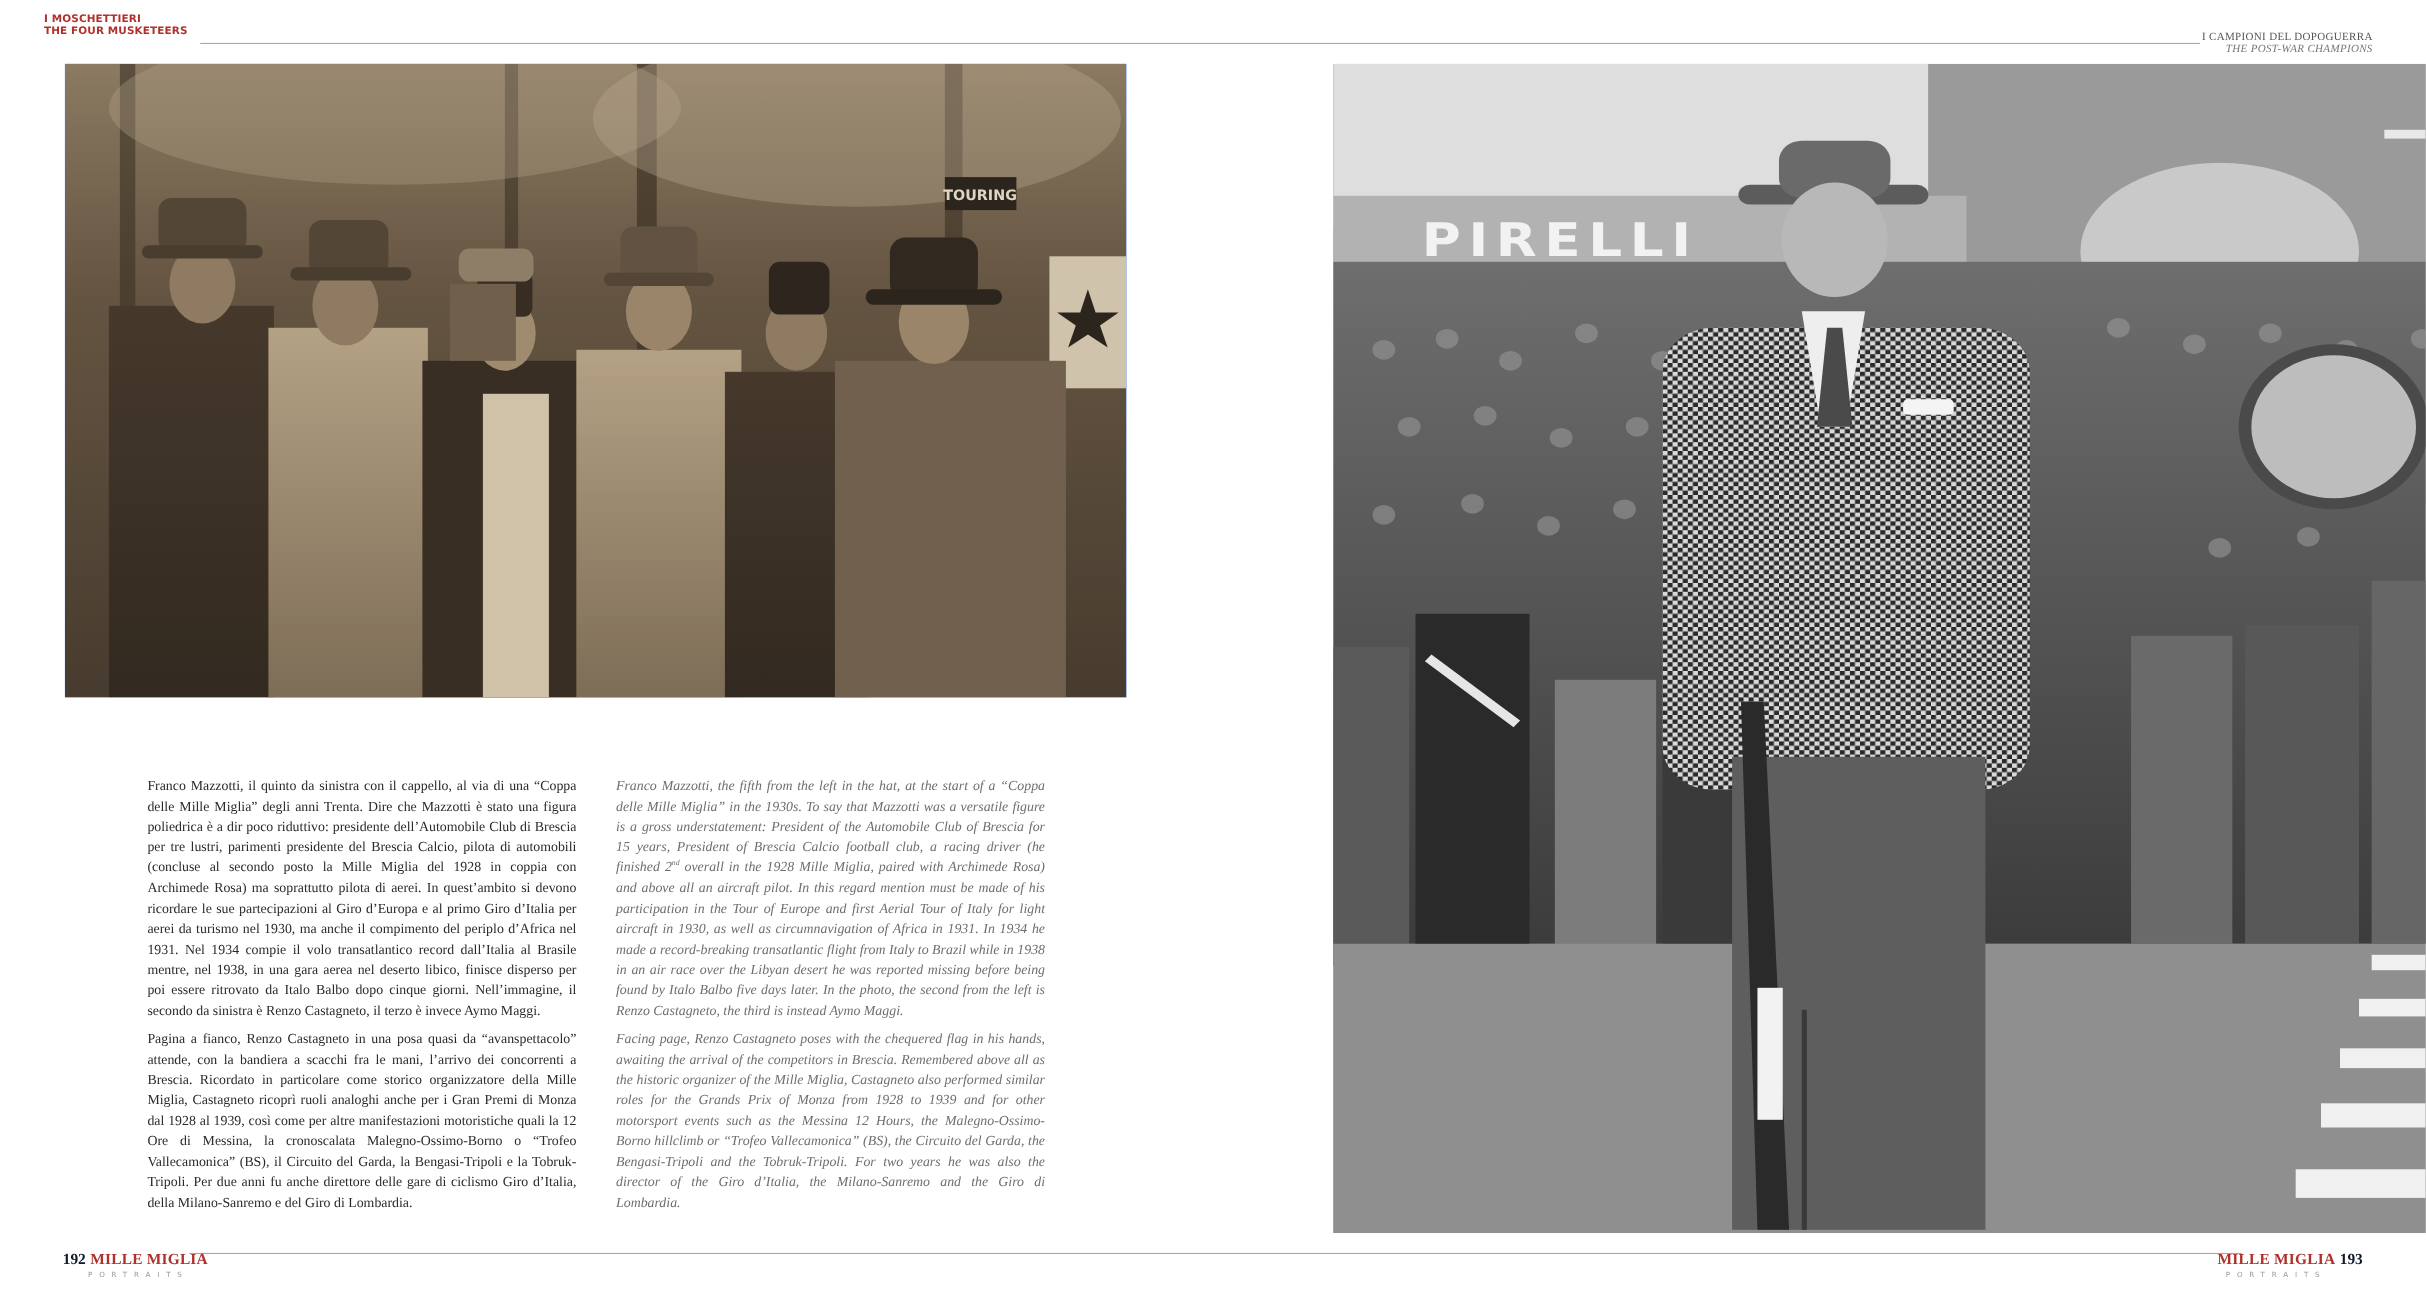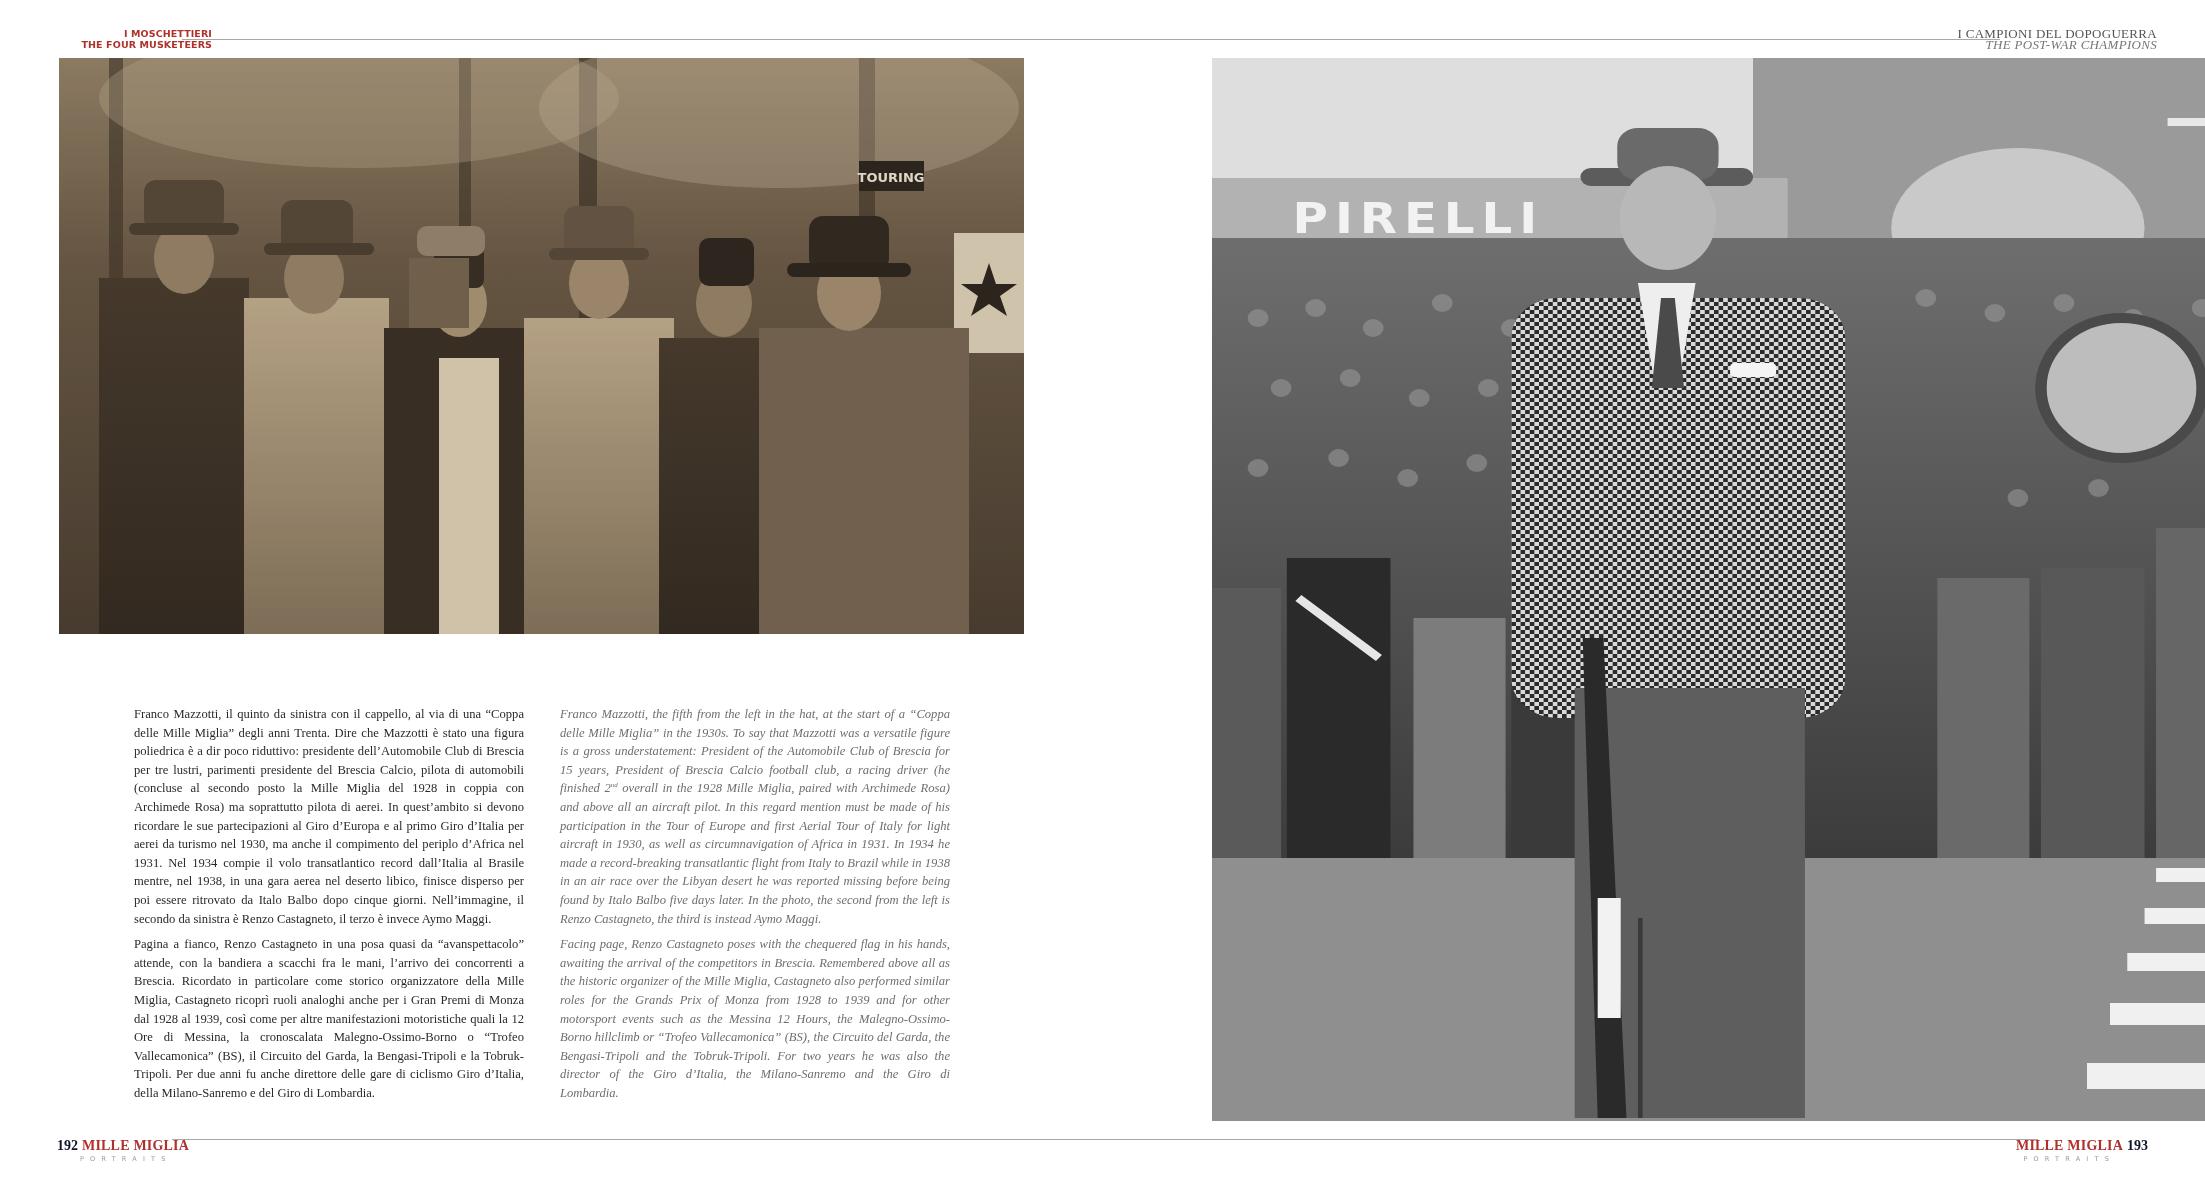--- a/index.html
+++ b/index.html
@@ -1,23 +1,23 @@
 <!DOCTYPE html>
 <html><head>
 <meta charset="utf-8">
 <style>
   html, body { margin: 0; padding: 0; background: #ffffff; }
   body { width: 2205px; height: 1181px; position: relative; overflow: hidden; font-family: "Liberation Serif", serif; }
 
   .rule { position: absolute; height: 1px; background: #a8a8a8; }
 
-  .hdr-left { position: absolute; left: 40px; top: 28px; width: 136px; text-align: right;
-    font-family: "DejaVu Sans", sans-serif; font-weight: bold; color: #b0312b; font-size: 9.5px; line-height: 11px; letter-spacing: 0.1px; margin-left: 36px; }
+  .hdr-left { position: absolute; left: 40px; top: 12px; width: 136px; text-align: left;
+    font-family: "DejaVu Sans", sans-serif; font-weight: bold; color: #b0312b; font-size: 9.5px; line-height: 11px; letter-spacing: 0.1px; }
   .hdr-right { position: absolute; right: 48px; top: 28px; text-align: right;
-    font-family: "Liberation Serif", serif; color: #555; font-size: 13px; line-height: 11px; letter-spacing: 0.3px; }
+    font-family: "Liberation Serif", serif; color: #555; font-size: 10px; line-height: 11px; letter-spacing: 0.3px; }
   .hdr-right .it { font-style: italic; color: #777; }
 
   .ftr-left { position: absolute; left: 57px; top: 1136px; font-family: "Liberation Serif", serif; }
   .ftr-right { position: absolute; right: 57px; top: 1136px; text-align: right; font-family: "Liberation Serif", serif; }
   .pgnum { color: #0f172a; font-weight: bold; font-size: 14px; }
   .brand { color: #b0312b; font-weight: bold; font-size: 14px; letter-spacing: 0.2px; }
   .sub { display: block; font-family: "DejaVu Sans", sans-serif; font-size: 6.5px; letter-spacing: 6.2px; color: #999; margin-top: 1px; }
   .ftr-left .sub { padding-left: 23px; }
   .ftr-right .sub { padding-right: 33px; }
 

